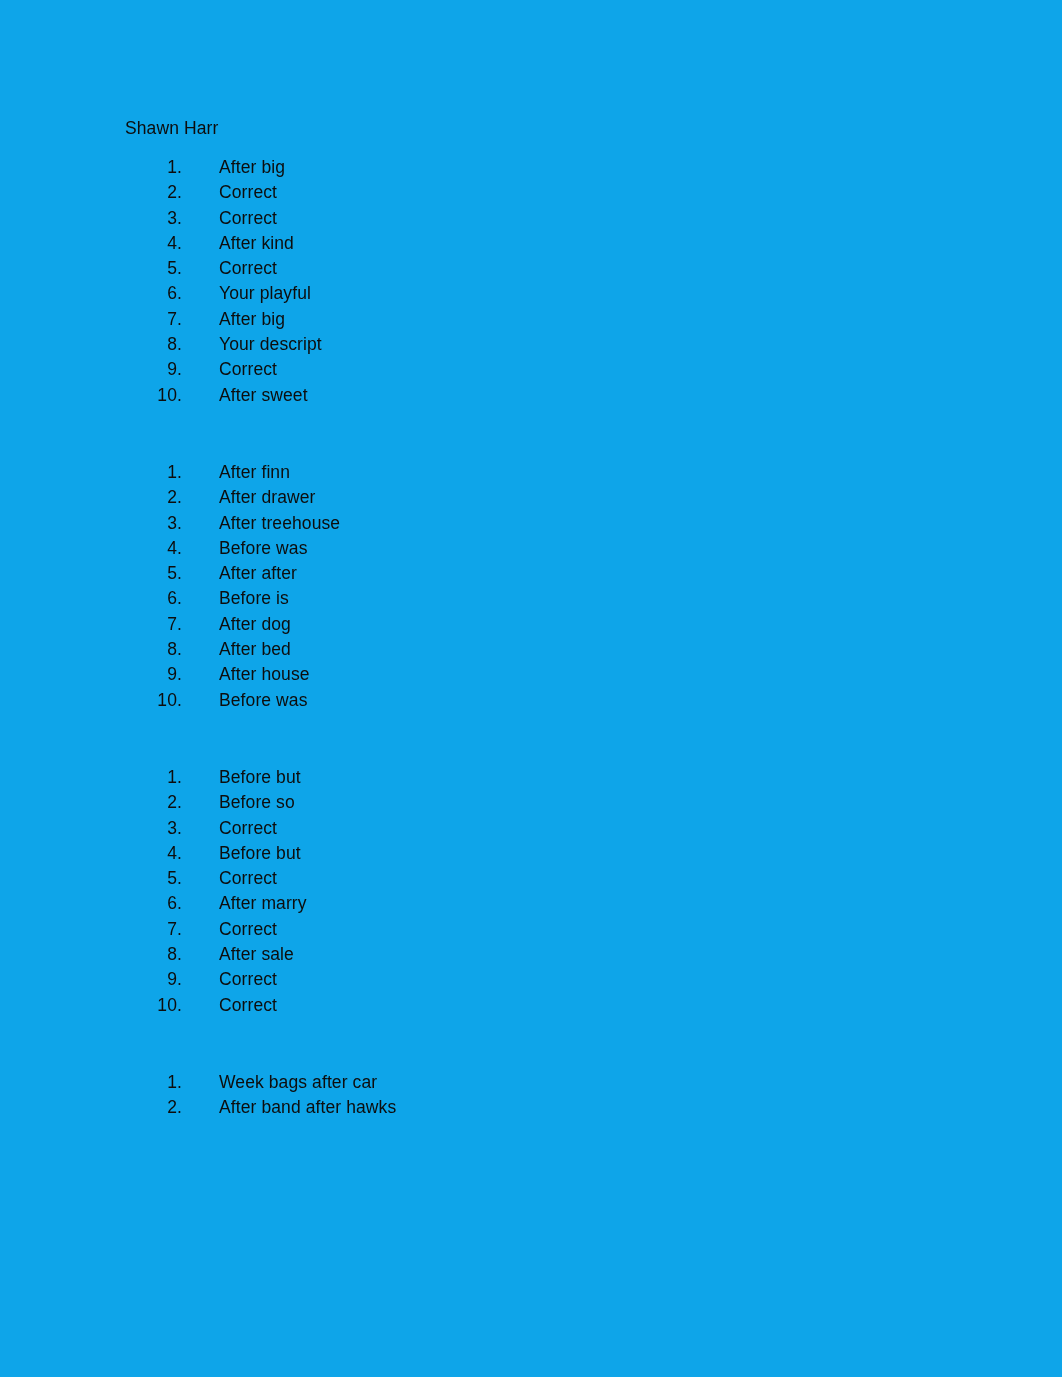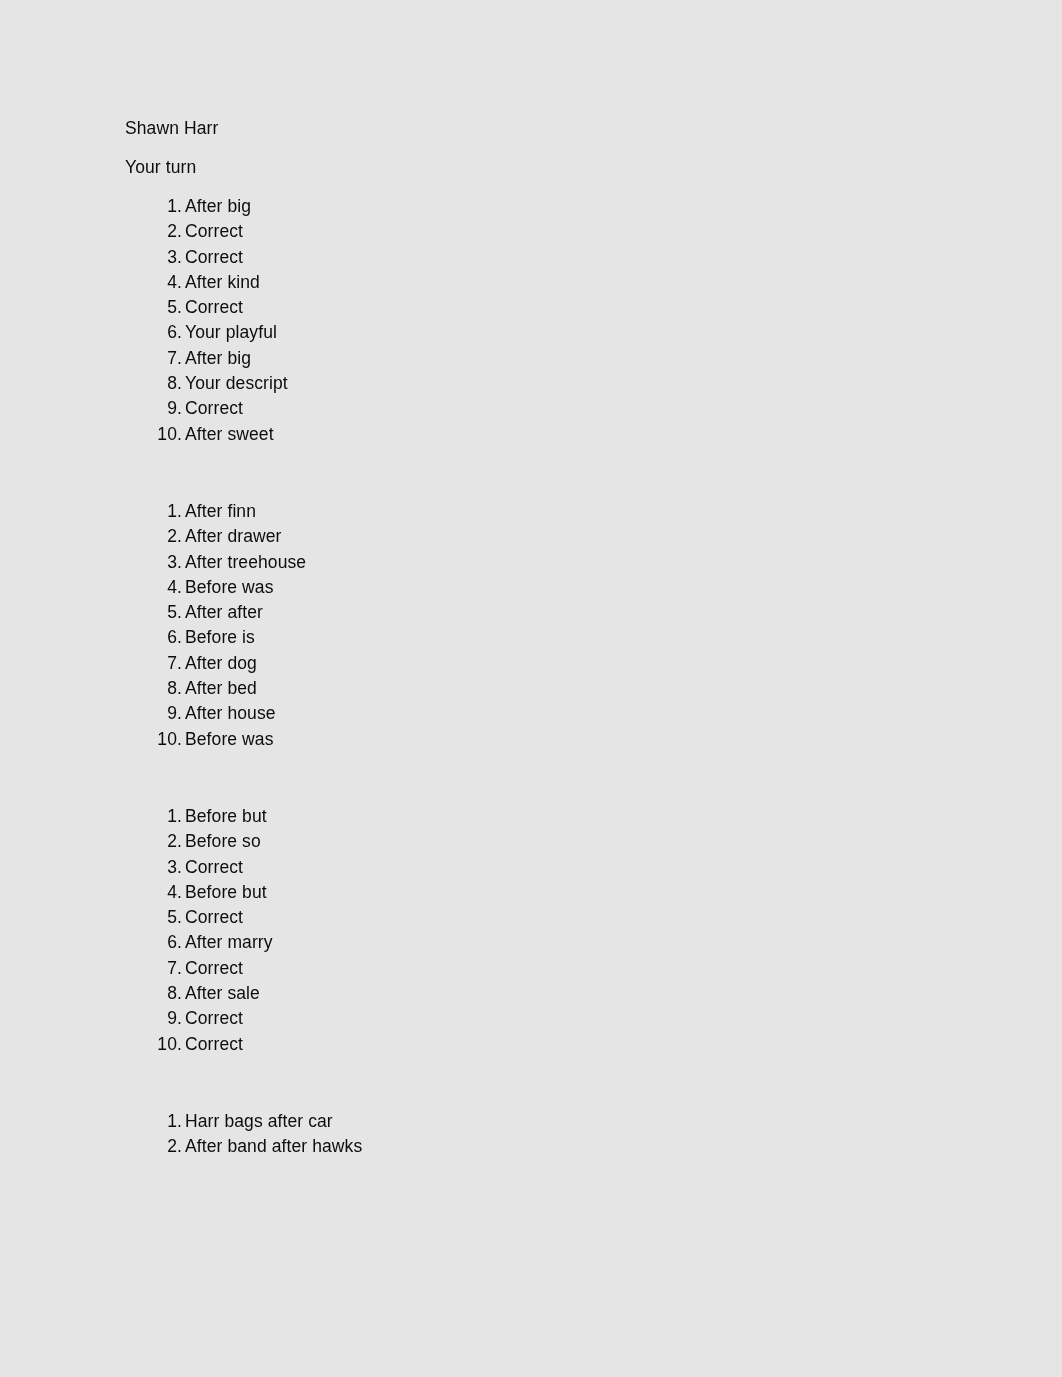--- a/index.html
+++ b/index.html
@@ -8,21 +8,21 @@
     background: #ffffff;
   }
   body {
     font-family: "Liberation Sans", sans-serif;
     color: #0d0d0d;
   }
   .page {
     position: relative;
     width: 1062px;
     height: 1377px;
-    background: #e5e5e5;
+    background: #0ea5e9;
     overflow: hidden;
     box-sizing: border-box;
   }
   .content {
     position: absolute;
     left: 125px;
     top: 118px;
     width: 820px;
   }
   .para {
@@ -58,30 +58,30 @@
     width: 60px;
     min-width: 60px;
     text-align: right;
     padding-right: 3px;
     box-sizing: border-box;
     font-variant-numeric: lining-nums;
   }
   .li-text {
     flex: 1 1 auto;
     white-space: nowrap;
+    margin-left: 34px;
   }
 </style>
 </head>
 <body>
 
 <div class="page">
   <div class="content">
 
     <p class="para">Shawn Harr</p>
-    <p class="para">Your turn</p>
 
     <div class="list-lead"></div>
 
     <div class="list-block">
       <div class="li-row">
         <span class="li-num">1.</span>
         <span class="li-text">After big</span>
       </div>
       <div class="li-row">
         <span class="li-num">2.</span>
@@ -209,21 +209,21 @@
         <span class="li-num">10.</span>
         <span class="li-text">Correct</span>
       </div>
     </div>
 
     <div class="list-gap"></div>
 
     <div class="list-block">
       <div class="li-row">
         <span class="li-num">1.</span>
-        <span class="li-text">Harr bags after car</span>
+        <span class="li-text">Week bags after car</span>
       </div>
       <div class="li-row">
         <span class="li-num">2.</span>
         <span class="li-text">After band after hawks</span>
       </div>
     </div>
 
   </div>
 </div>
 

